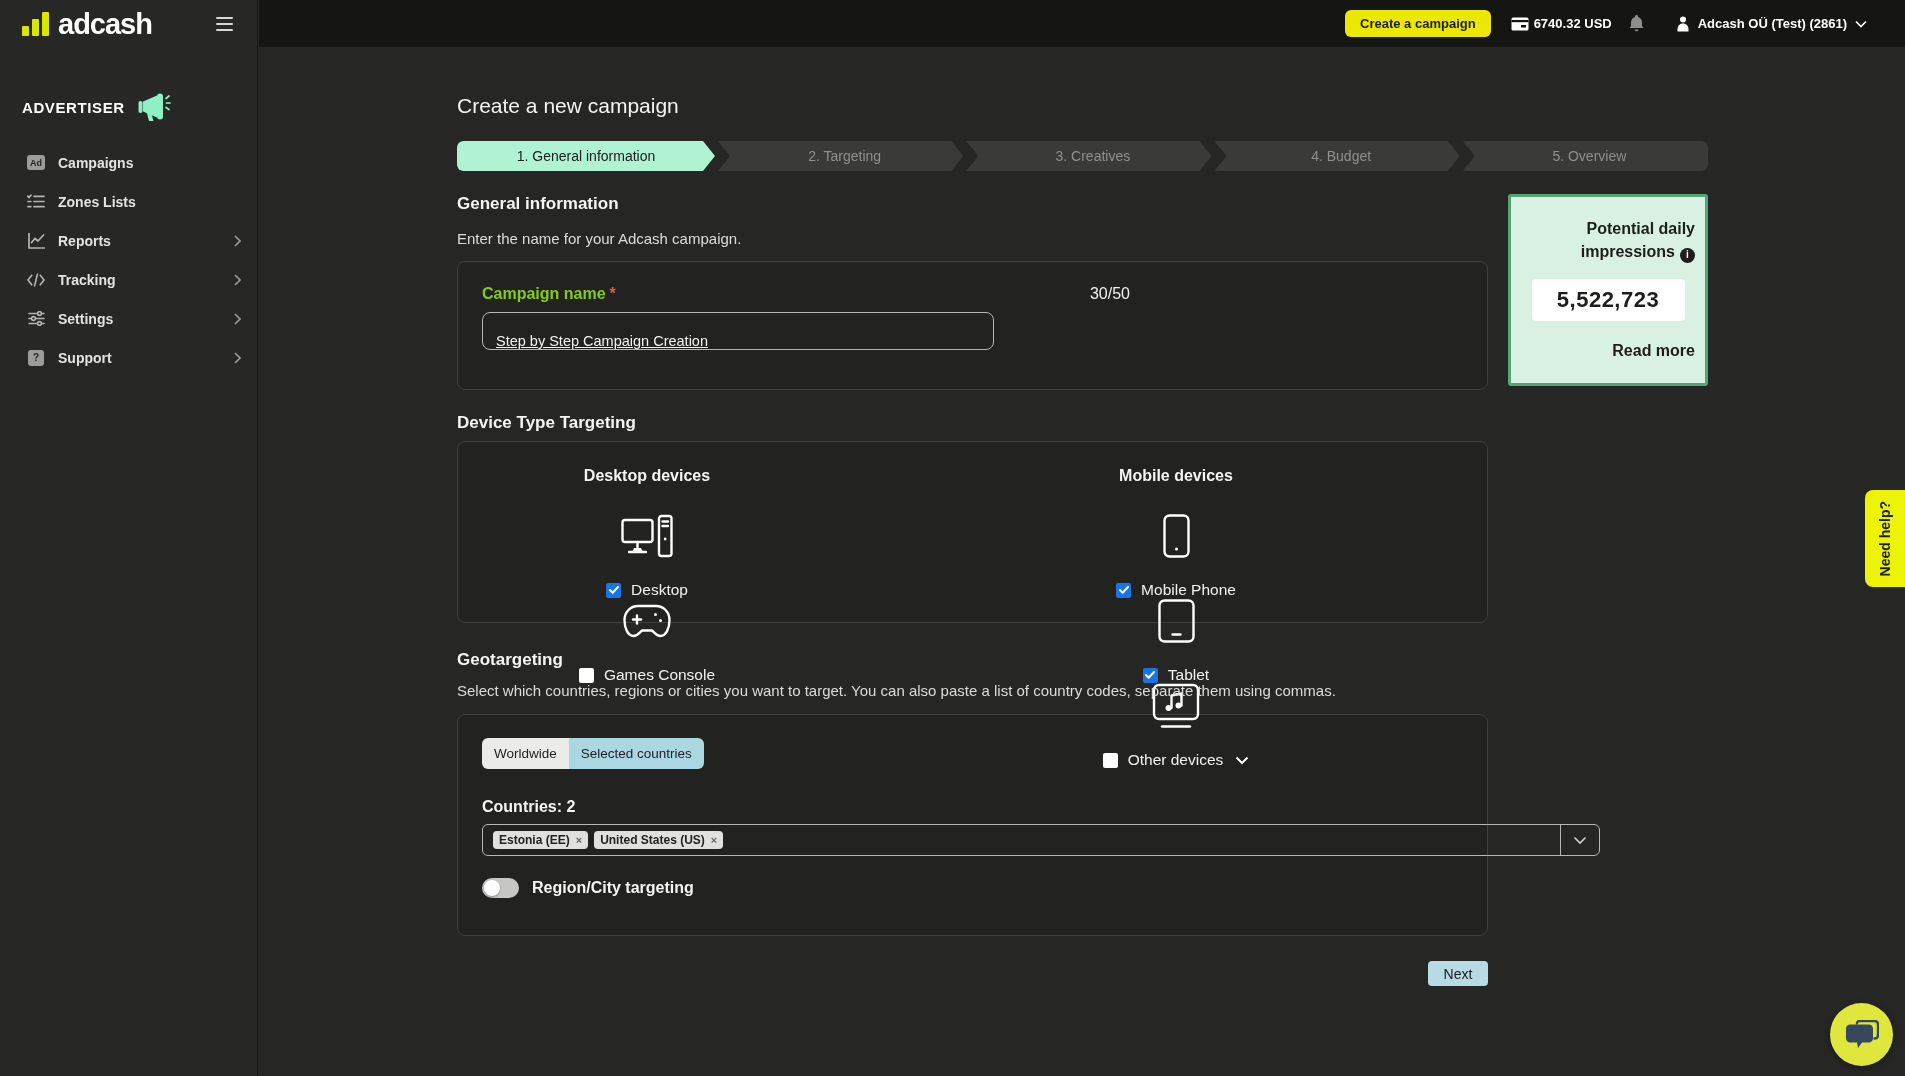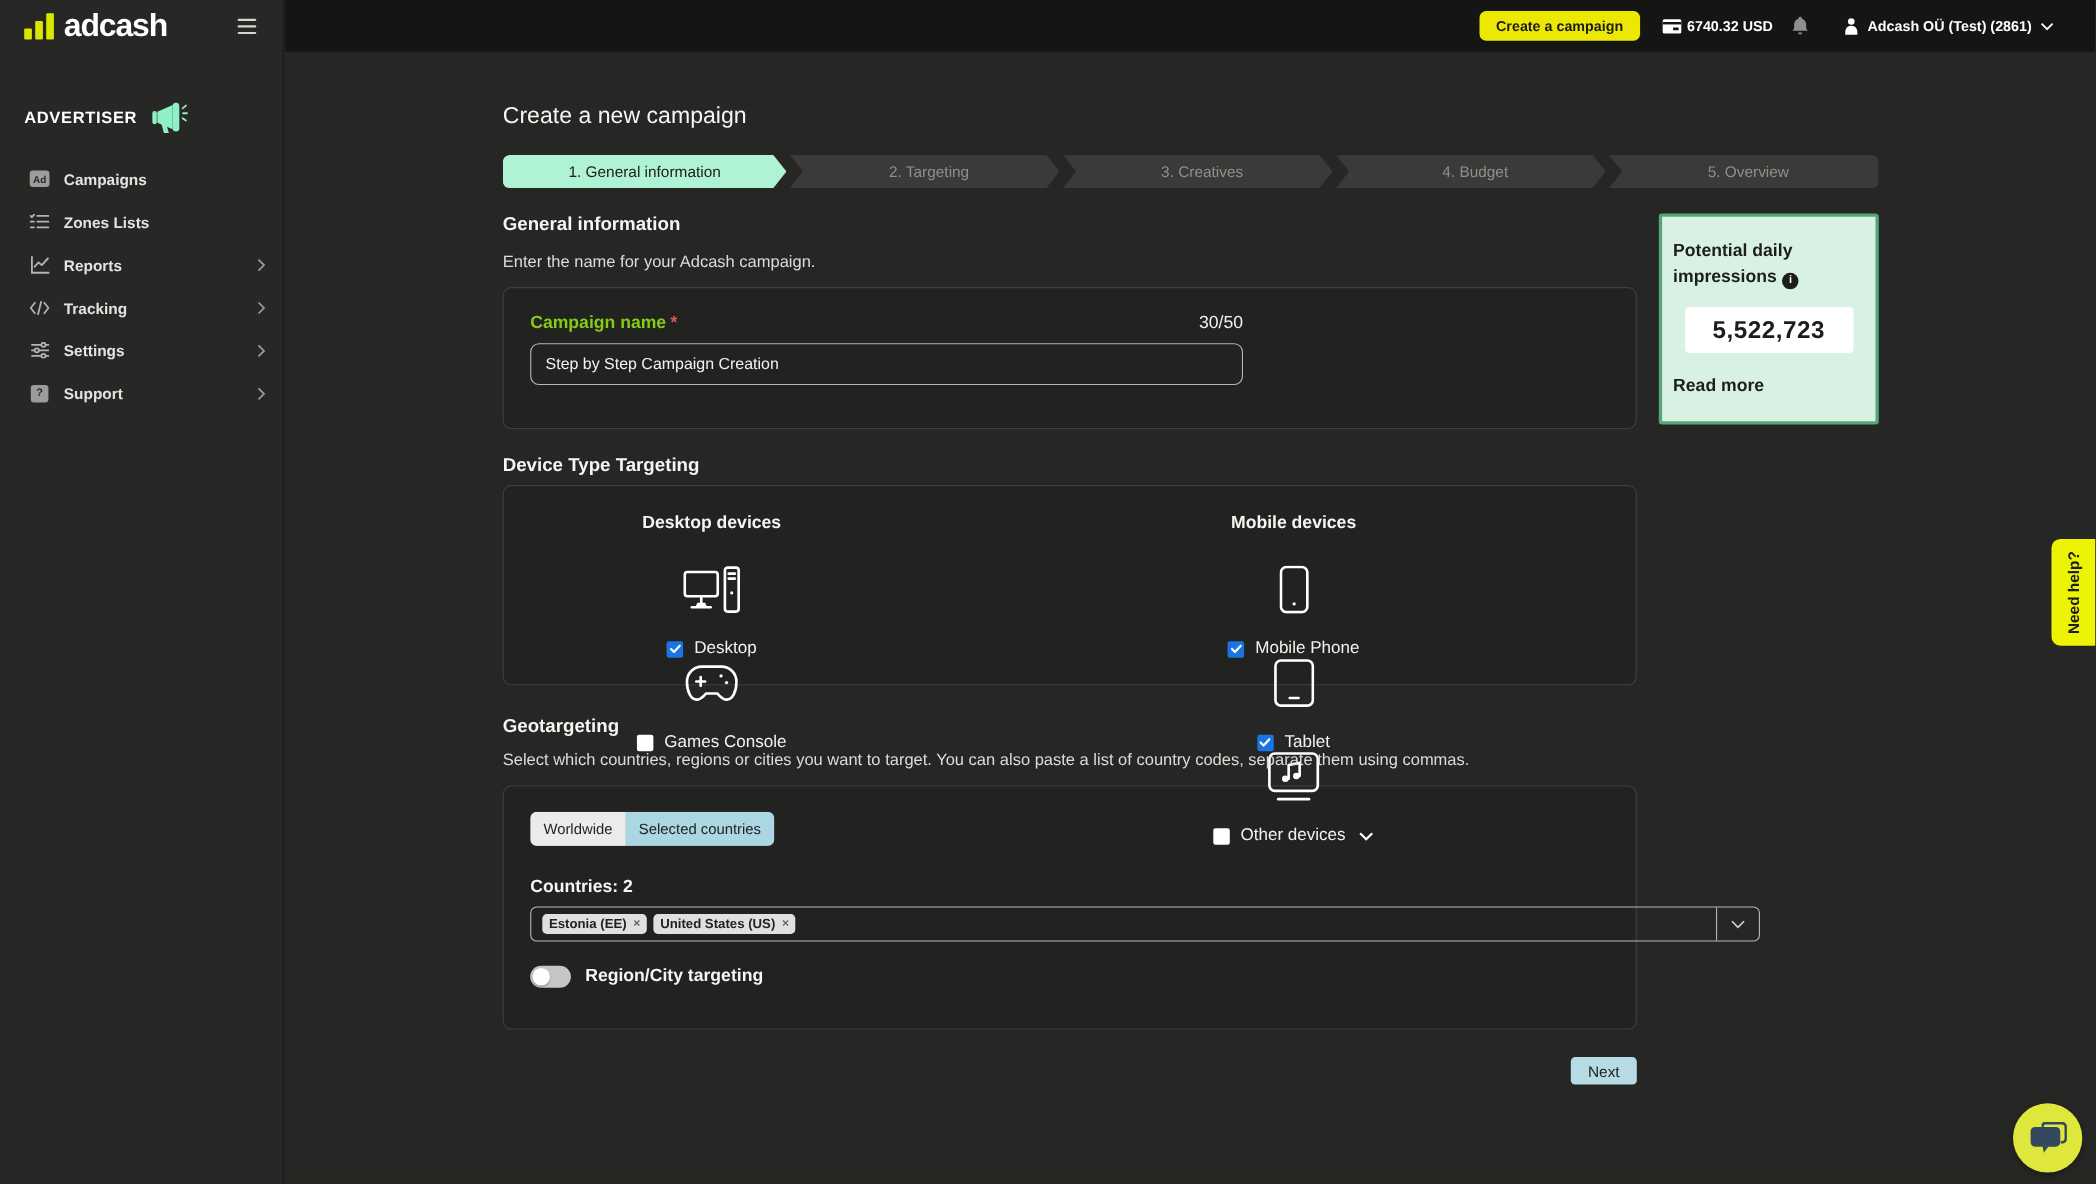--- a/index.html
+++ b/index.html
@@ -50,21 +50,21 @@
   
   .columns { display:flex; margin-top:23px; align-items:flex-start; }
   .left-col { width:1031px; }
   .section-h { font-size:17px; font-weight:bold; color:#f5f5f3; }
   .section-p { margin-top:16px; font-size:15px; color:#dcdcda; }
   .panel { background:#222220; border:1px solid #3f3f3d; border-radius:8px; }
   .name-panel { margin-top:14px; height:129px; padding:23px 24px; }
   .field-label { font-size:16px; font-weight:bold; color:#84cc16; }
   .req { color:#e05a52; margin-left:4px; font-weight:bold; }
   .name-label-wrap { position:relative; width:648px; display:flex; justify-content:space-between; align-items:baseline;}
-  .text-input { margin-top:9px; width:648px; height:38px; background:transparent; border:1px solid #b7b7b5; border-radius:8px; color:#f2f2f0; font-size:14.5px; padding:0 13px; font-family:inherit; display:flex; align-items:center; }
+  .text-input { margin-top:9px; width:512px; height:38px; background:transparent; border:1px solid #b7b7b5; border-radius:8px; color:#f2f2f0; font-size:14.5px; padding:0 13px; font-family:inherit; display:flex; align-items:flex-end;text-decoration:underline; }
   
   .devices-h { margin-top:23px; }
   .device-panel { margin-top:8px; height:182px; padding:25px 24px 0 24px; display:flex; }
   .dev-group-1 { width:330px; }
   .dev-group-2 { width:560px; margin-left:auto; margin-right:7px; }
   .group-title { text-align:center; font-size:16px; font-weight:bold; color:#f5f5f3; }
   .dev-cols { display:flex; margin-top:29px;flex-direction:column; }
   .dev-col { flex:1; display:flex; flex-direction:column; align-items:center; }
   .dev-icon-box { height:44px; display:flex; align-items:center; justify-content:center; }
   .check-row { margin-top:23px; display:flex; align-items:center; gap:10px; }
@@ -87,21 +87,21 @@
   .tag-label { font-size:12px; font-weight:bold; color:#222; }
   .tag-x { font-size:11px; color:#666; cursor:pointer; font-weight:bold;}
   .dd-btn { width:39px; border-left:1px solid #b7b7b5; display:flex; align-items:center; justify-content:center; color:#cfcfcd; cursor:pointer; }
   .toggle-row { margin-top:22px; display:flex; align-items:center; gap:13px; }
   .toggle { width:37px; height:20px; background:#c6c6c4; border-radius:10px; position:relative; cursor:pointer; }
   .toggle .knob { position:absolute; left:2px; top:2px; width:16px; height:16px; background:#fff; border-radius:50%; box-shadow:0 1px 2px rgba(0,0,0,.3); }
   .toggle-label { font-size:16px; font-weight:bold; color:#f5f5f3; }
   .next-row { display:flex; justify-content:flex-end; margin-top:25px; }
   .next-btn { width:60px; height:25px; background:#b7dbe4; color:#20201e; border:none; border-radius:4px; font-size:14px; font-family:inherit; cursor:pointer; }
   
-  .imp-card { margin-left:20px; width:217px; height:192px; background:#d9f1e3; border:3px solid #55a578; border-radius:3px; padding:20px 10px; text-align:left; color:#1d1d1b; }
+  .imp-card { margin-left:20px; width:217px; height:192px; background:#d9f1e3; border:3px solid #55a578; border-radius:3px; padding:20px 10px; text-align:right; color:#1d1d1b; }
   .imp-title { font-size:16px; font-weight:bold; line-height:1.45; }
   .info-i { display:inline-flex; width:15px; height:15px; background:#1d1d1b; color:#fff; border-radius:50%; font-size:10px; font-weight:bold; align-items:center; justify-content:center; vertical-align:-1px; margin-left:5px; }
   .imp-value-box { margin:16px auto 0; width:153px; height:42px; background:#fff; border-radius:4px; display:flex; align-items:center; justify-content:center; font-size:22px; font-weight:bold; letter-spacing:0.5px; }
   .read-more { margin-top:21px; font-size:16px; font-weight:bold; cursor:pointer; }
   
   .need-help { position:absolute; right:0; top:490px; width:40px; height:97px; background:#ecf303; border-radius:8px 0 0 8px; display:flex; align-items:center; justify-content:center; cursor:pointer; z-index:10;}
   .need-help span { writing-mode:vertical-rl; transform:rotate(180deg); font-size:14px; font-weight:600; color:#1c1c1a; }
   .chat-bubble { position:absolute; left:1830px; top:1003px; width:63px; height:63px; border-radius:50%; background:#e0e73c; display:flex; align-items:center; justify-content:center; cursor:pointer; z-index:10; box-shadow:0 2px 6px rgba(0,0,0,0.35); }
 </style>
 </head>

